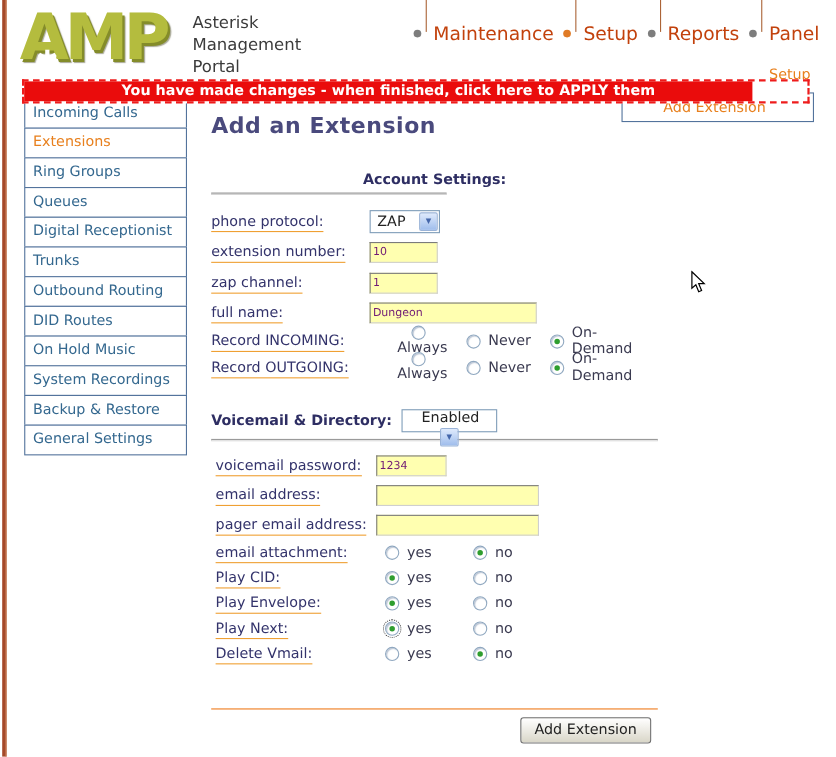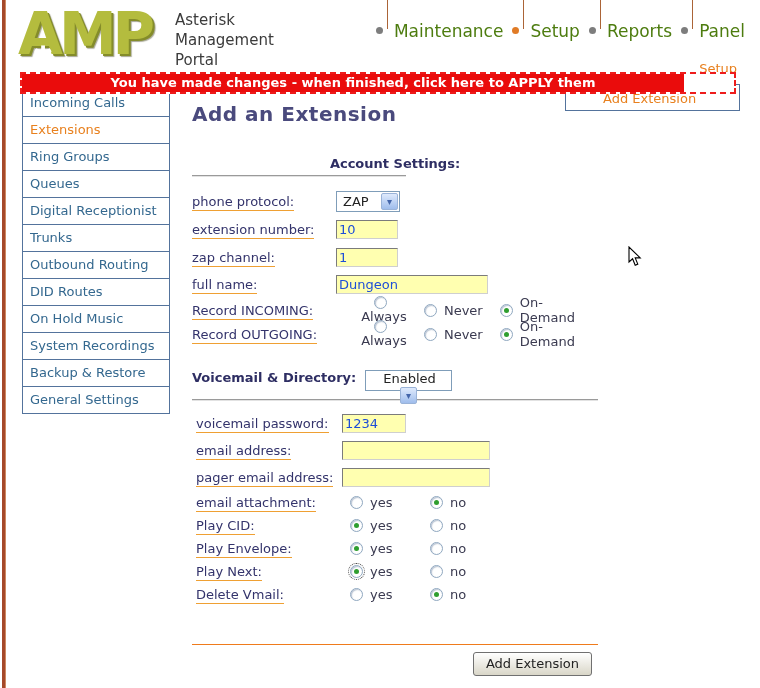--- a/index.html
+++ b/index.html
@@ -21,21 +21,21 @@
     position:relative;
   }
   .logo-asterisk { position:absolute; left:15px; top:21px; font-size:24px; color:#ffffff; letter-spacing:0; text-shadow:none; }
   .tagline { position:absolute; left:175px; top:10px; font-size:15px; line-height:20px; color:#3b3b3b; }
 
   .nav { position:absolute; top:0; right:12px; display:flex; }
   .nav-item { position:relative; margin-left:17px; padding:21px 3px 3px 7px; cursor:pointer; }
   .nav-item::before { content:""; position:absolute; left:0; top:0; width:1px; height:29px; background:#ab6437; }
   .nav-bullet { position:absolute; left:-11px; top:27px; width:7px; height:7px; border-radius:50%; background:#7d7d7d; }
   .nav-bullet.orange { background:#e07b26; }
-  .nav-label { font-size:17px; color:#4d7c0f; }
+  .nav-label { font-size:17px; color:#c2410c; }
 
   
   .banner { position:absolute; left:20px; top:72px; width:716px; height:22px; border:2px dashed #ee1c1c; background:#ffffff; z-index:5; cursor:pointer; }
   .banner-inner { position:absolute; left:0; top:0; width:662px; height:18px; background:#ea0c0c; color:#ffffff; font-size:13px; font-weight:bold; text-align:center; line-height:18px; white-space:nowrap; }
 
   
   .context-label { position:absolute; top:61px; right:23px; font-size:13px; color:#e8801e; z-index:2; }
   .action-box { position:absolute; left:565px; top:84px; width:175px; height:27px; border:1px solid #53739c; background:#ffffff; z-index:1; }
   .action-box span { position:absolute; left:37px; top:6px; font-size:13px; color:#e8801e; cursor:pointer; }
 
@@ -53,21 +53,21 @@
   .frow { display:flex; align-items:center; height:28px; }
   .frow.r27 { height:27px; }
   .frow.r24 { height:24px; }
   .frow.r23 { height:23px; }
   .flabel { width:144px; flex:none; font-size:13px; color:#33336b; }
   .flabel i { font-style:normal; border-bottom:1px solid #efa033; padding-bottom:1px; }
   .vm .flabel { width:150px; padding-left:4px; }
 
   input.txt {
     background:#ffffb0; border:1px solid; border-color:#7b7b7b #cfcfcf #cfcfcf #7b7b7b;
-    height:19px; font-family:"DejaVu Sans","Liberation Sans",sans-serif; font-size:13px; color:#1d4ed8; padding:0 2px;
+    height:19px; font-family:"DejaVu Sans","Liberation Sans",sans-serif; font-size:10px; color:#701a75; padding:0 2px;
   }
   .w62 { width:62px; } .w88 { width:64px; } .w152 { width:152px; } .w148 { width:148px; }
 
   .select { display:inline-flex; align-items:center; border:1px solid #7f9db9; background:#ffffff; height:21px; position:relative; cursor:pointer; }
   .select .sel-text { font-size:13px; color:#222; padding:0 4px 0 6px; flex:1; }
   .select .sel-arrow {
     width:17px; height:17px; margin:1px; border-radius:2px;
     background:linear-gradient(#dfeafc,#9fbdec); border:1px solid #9ab3d8;
     color:#4466aa; font-size:10px; line-height:15px; text-align:center;
   }
@@ -79,21 +79,21 @@
   .opt-yes { width:80px; }
   .radio {
     width:13px; height:13px; border-radius:50%; background:#ffffff;
     border:1px solid #90a8c0; box-shadow:inset 1px 1px 1px rgba(120,140,170,.5);
     margin-right:7px; position:relative; cursor:pointer; flex:none;
   }
   .radio.checked::after { content:""; position:absolute; left:3px; top:3px; width:5px; height:5px; border-radius:50%; background:#2f9e2f; }
   .radio.focused { outline:1px dotted #444; outline-offset:1px; }
   .optlabel { font-size:13px; color:#3a3a50; }
 
-  .vheading { display:flex; align-items:flex-start; margin-top:24px; height:24px; }
+  .vheading { display:flex; align-items:center; margin-top:24px; height:24px; }
   .vheading .vh-label { width:173px; font-size:13px; font-weight:bold; color:#2e2e63; flex:none; }
   .hr-gray2 { margin-top:5px; width:406px; height:2px; background:#9a9a9a; border-bottom:1px solid #e2e2e2; }
   .vm { margin-top:9px; }
 
   .hr-orange { margin-top:38px; border-top:1px solid #ef7b1c; width:406px; }
   .btn-row { margin-top:7px; text-align:right; padding-right:6px; }
   .submit-btn {
     font-family:"DejaVu Sans","Liberation Sans",sans-serif; font-size:13px; color:#222;
     padding:3px 12px 4px 12px; border:1px solid #707070; border-radius:3px;
     background:linear-gradient(#ffffff,#d9d6c8); cursor:pointer;

